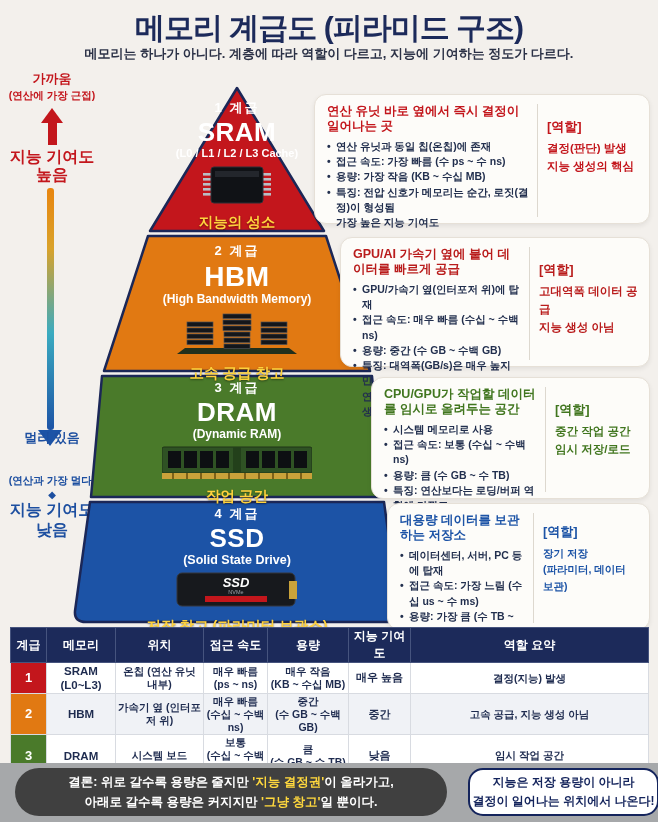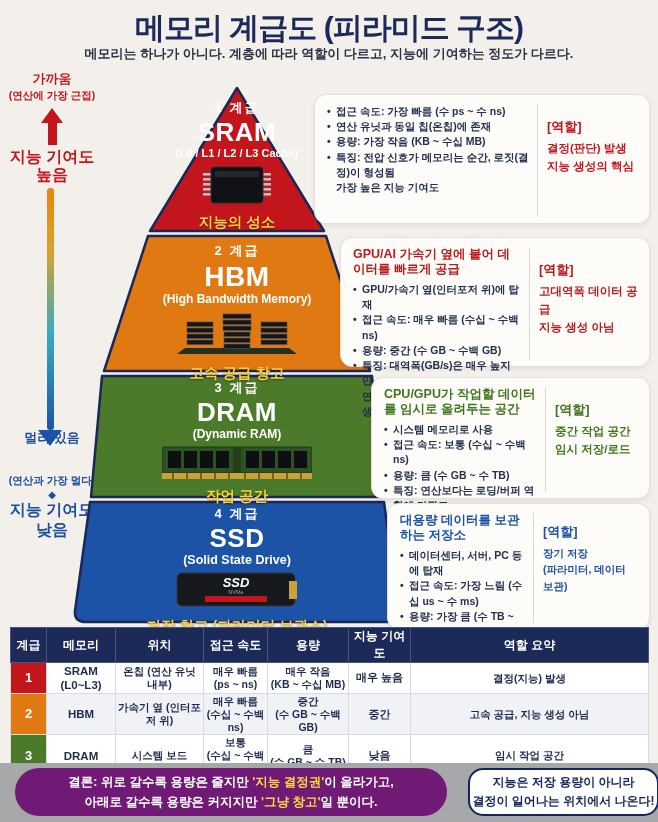--- a/index.html
+++ b/index.html
@@ -64,21 +64,21 @@
     border:1px solid #d8dbe1;height:26px;line-height:1.22;white-space:pre-line;padding:1px 2px;}
   .mtable tr.alt td{background:#f0f2f6;}
   td.tiercell{color:#fff;font-size:13px;font-weight:800;}
   .bg-red{background:#c3161c !important;} .bg-orange{background:#e17912 !important;}
   .bg-green{background:#4a7a2a !important;} .bg-blue{background:#1c53a6 !important;}
   td.memcell{font-weight:800;font-size:11.5px;}
   td.contrib{font-weight:800;font-size:11px;}
 
   
   .band{position:absolute;left:0;top:763px;width:658px;height:59px;background:#a6a8aa;}
-  .pill-left{position:absolute;left:15px;top:768px;width:432px;height:48px;background:#701a75;
+  .pill-left{position:absolute;left:15px;top:768px;width:432px;height:48px;background:#404040;
     border-radius:26px;color:#fff;display:flex;flex-direction:column;justify-content:center;
     text-align:center;font-size:12.5px;font-weight:800;line-height:1.6;}
   .hl{color:#ffd83d;}
   .pill-right{position:absolute;left:452px;top:768px;width:191px;height:48px;background:#fff;
     border:2.5px solid #14245c;border-radius:15px;color:#14245c;display:flex;
     flex-direction:column;justify-content:center;text-align:center;font-size:12px;
     font-weight:800;line-height:1.55;box-sizing:border-box;margin-left:16px;}
 </style>
 </head>
 <body>
@@ -205,23 +205,24 @@
       <text x="65" y="16" text-anchor="middle" fill="#ffffff" font-size="13" font-weight="bold" font-style="italic">SSD</text>
       <text x="65" y="23" text-anchor="middle" fill="#9aa0a8" font-size="5.5">NVMe</text>
       <rect x="34" y="25" width="62" height="6" fill="#c3161c"></rect>
       <rect x="118" y="10" width="8" height="18" fill="#c9a23a"></rect>
     </svg>
     <div class="ptag">저장 창고 (파라미터 보관소)</div>
   </div>
 
   <div class="ibox" style="left:314px;top:94px;width:336px;height:130px;">
     <div class="main">
+      <h3 class="acc-red">연산 유닛 바로 옆에서 즉시 결정이 일어나는 곳</h3>
       <ul>
+        <li>연산 유닛과 동일 칩(온칩)에 존재</li>
         <li>접근 속도: 가장 빠름 (수 ps ~ 수 ns)</li>
-        <li>연산 유닛과 동일 칩(온칩)에 존재</li>
         <li>용량: 가장 작음 (KB ~ 수십 MB)</li>
         <li>특징: 전압 신호가 메모리는 순간, 로짓(결정)이 형성됨
 가장 높은 지능 기여도</li>
       </ul>
     </div>
     <div class="rolecol" style="width:92px;">
       <div class="rlabel acc-red">[역할]</div>
       <div class="rtext acc-red">결정(판단) 발생
 지능 생성의 핵심</div>
     </div>

